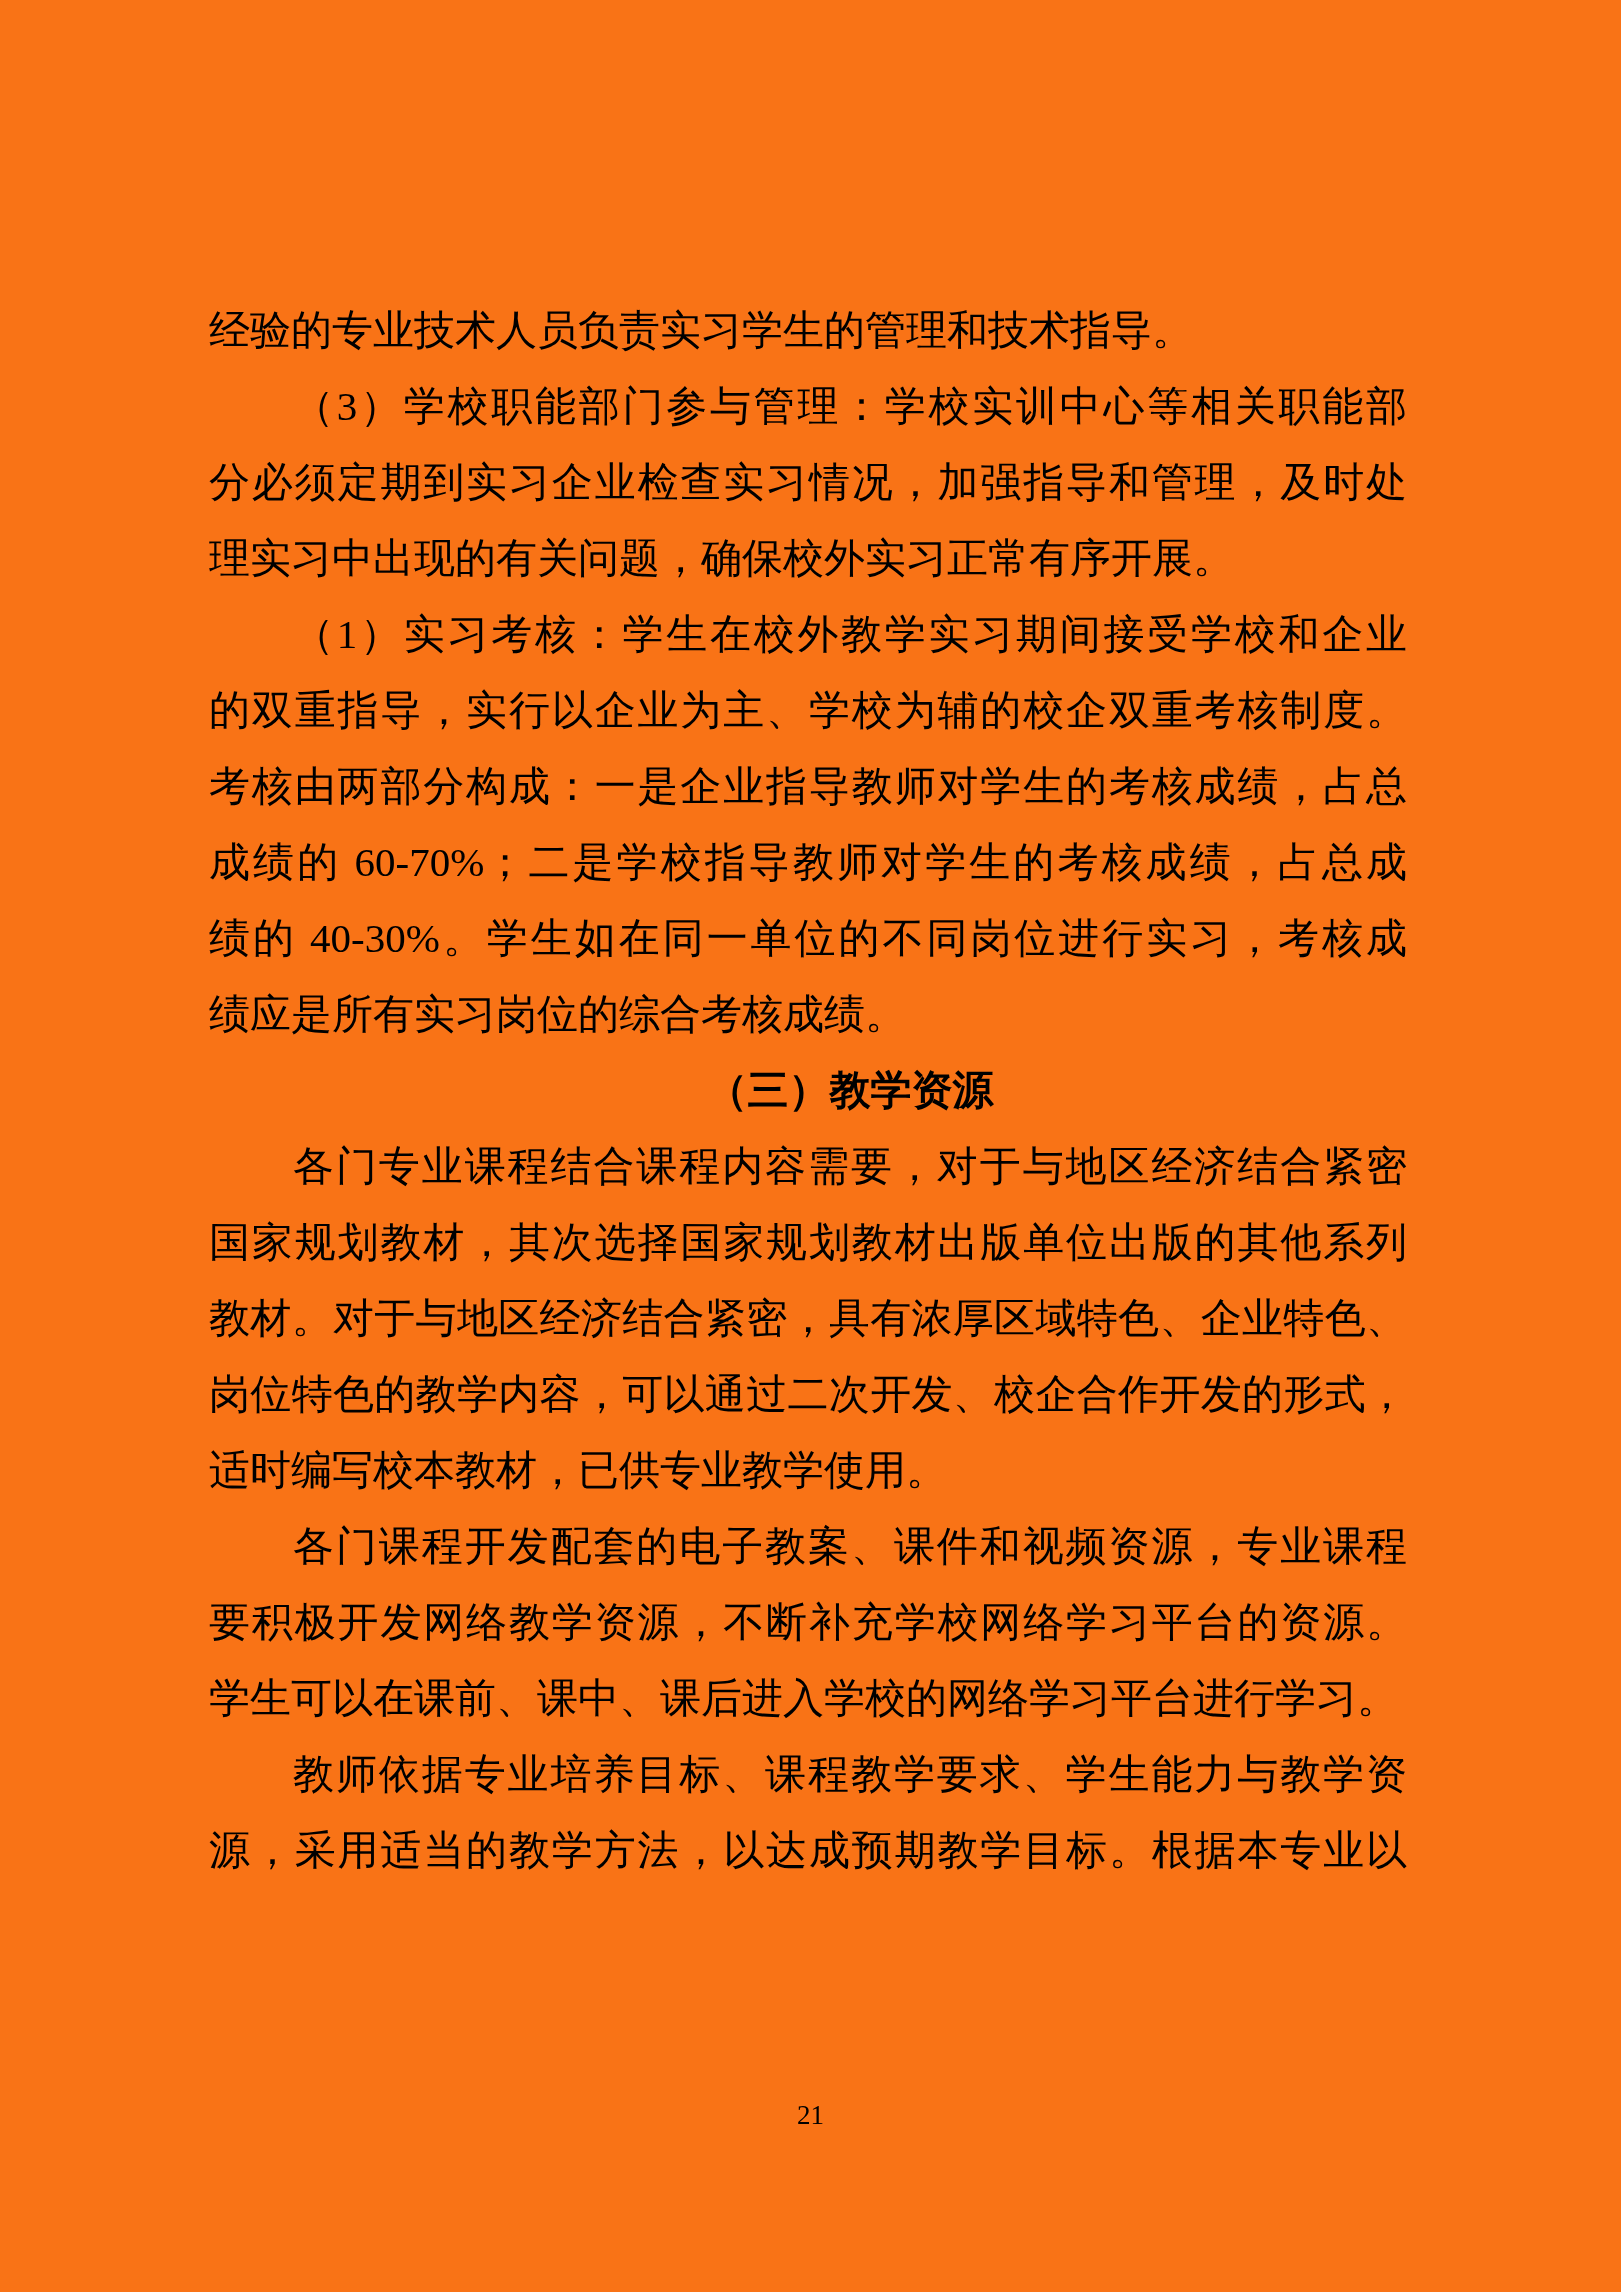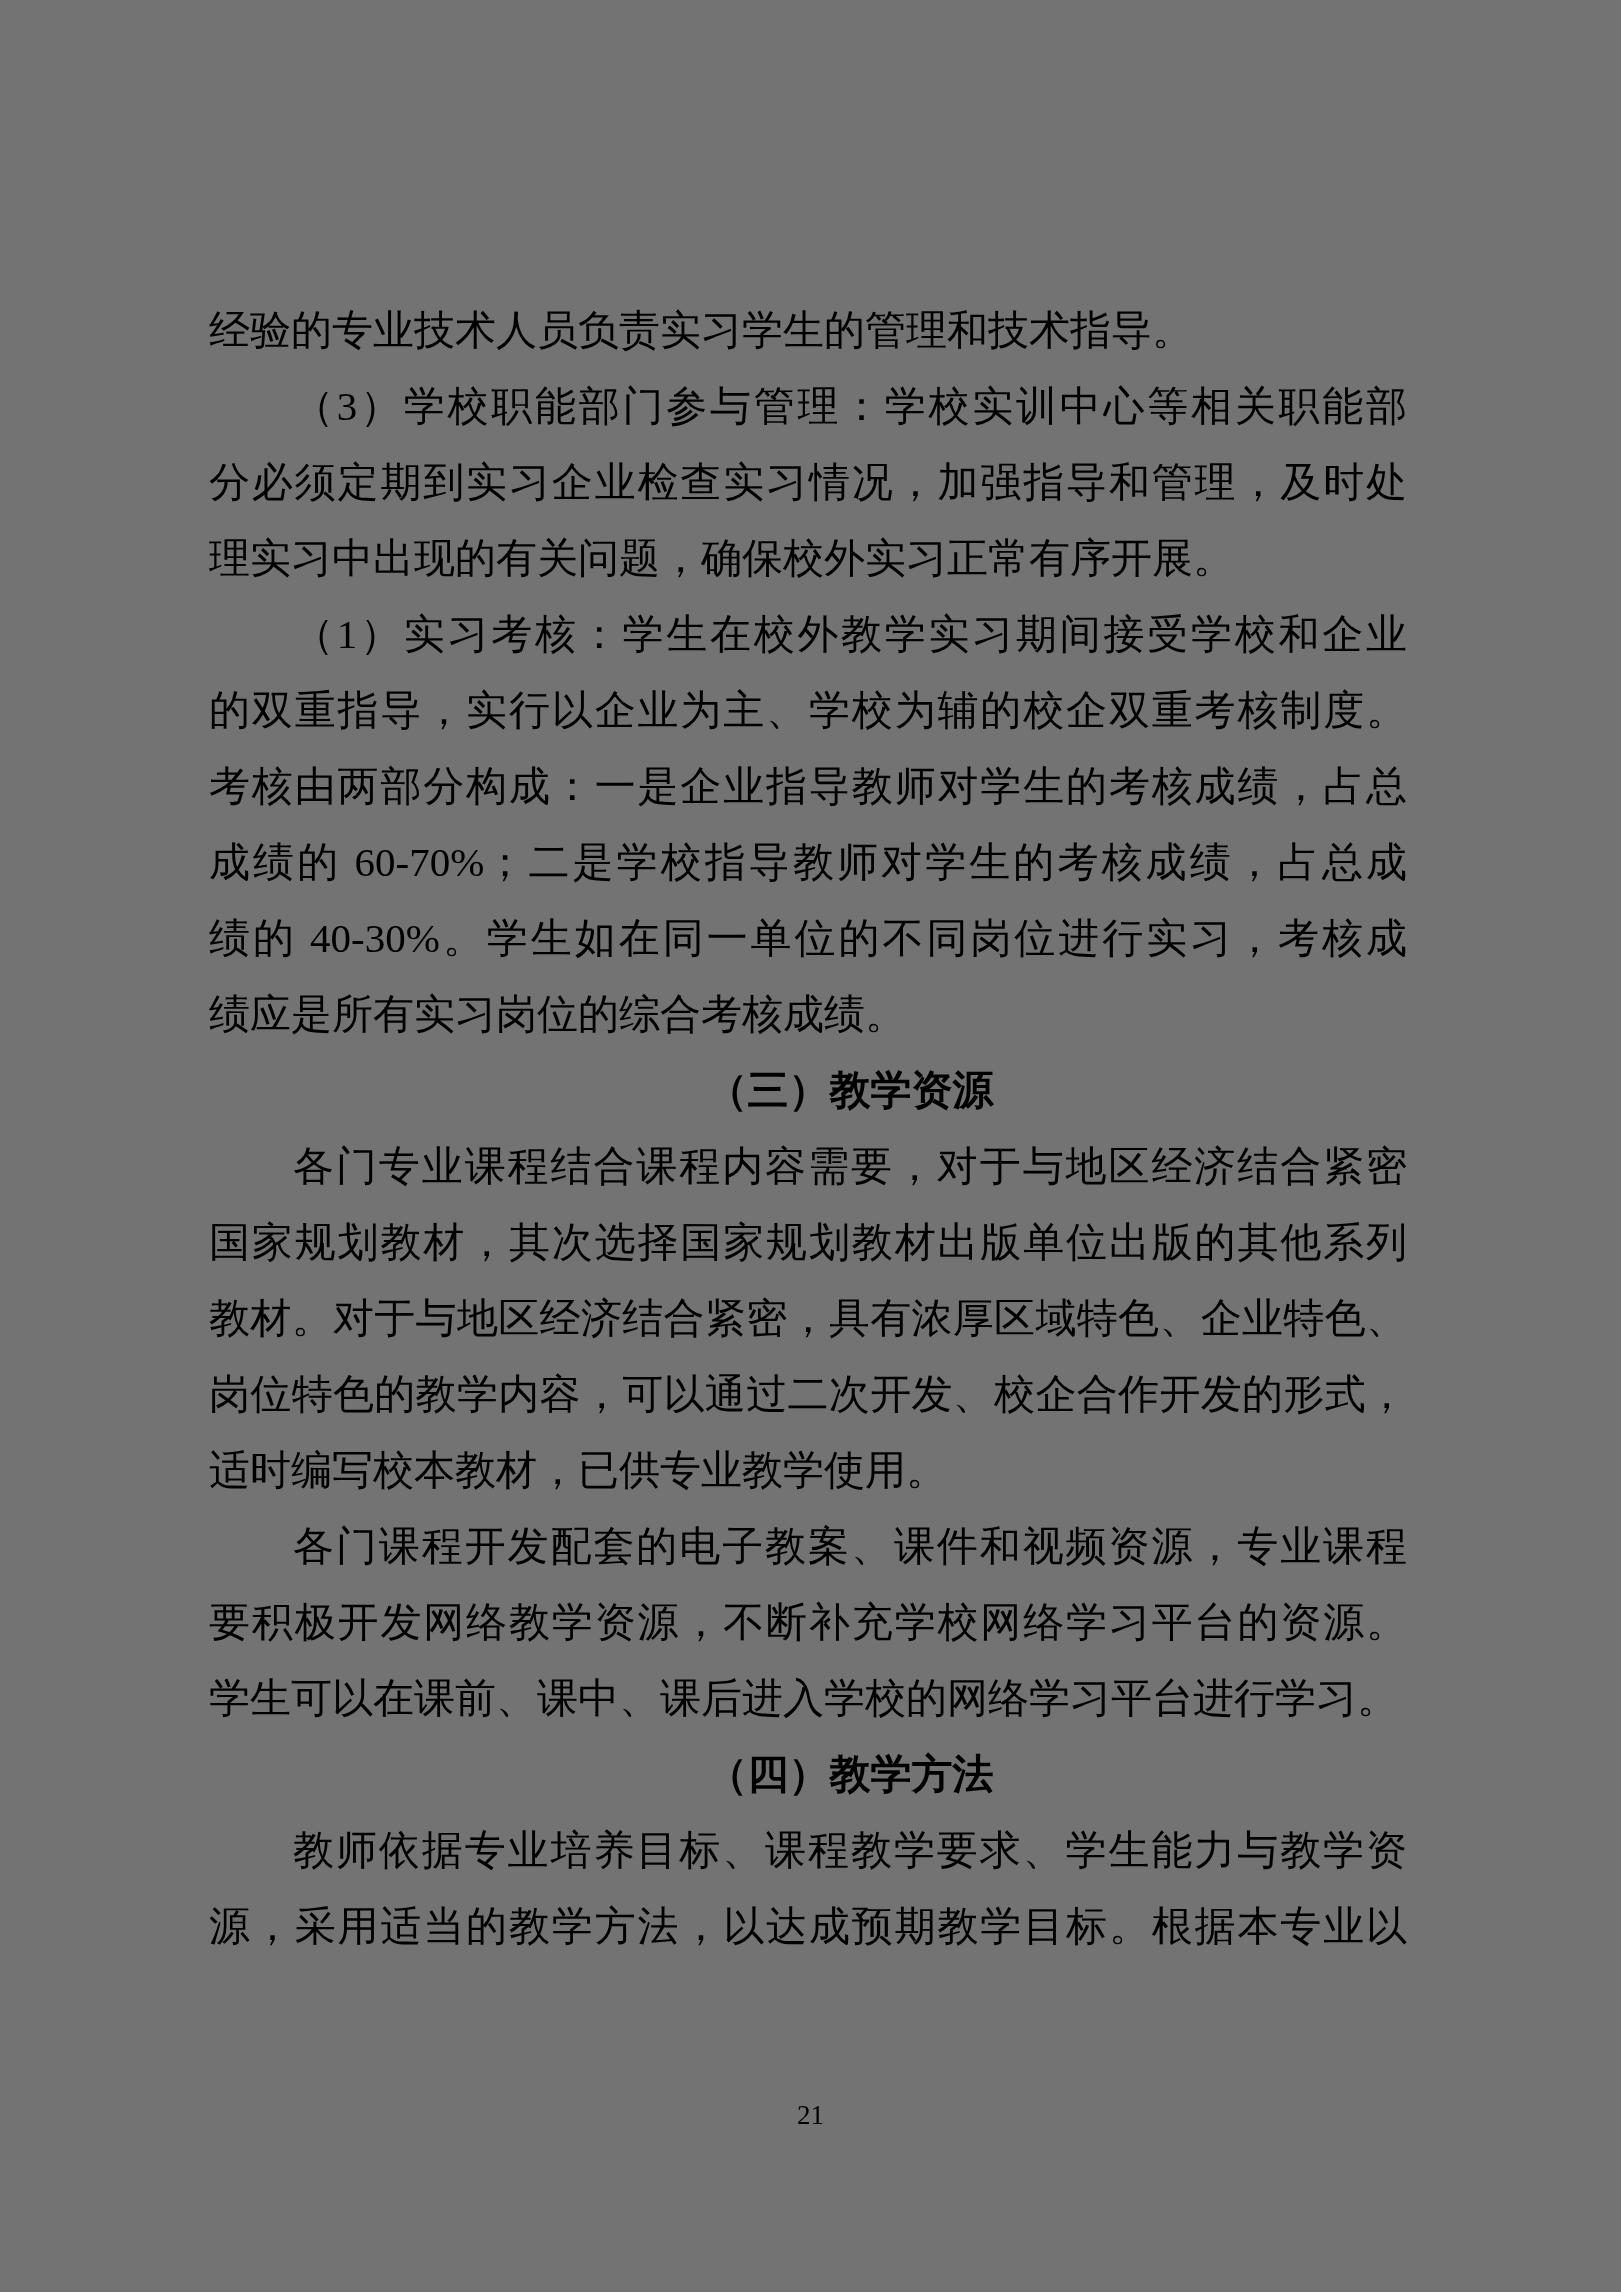--- a/index.html
+++ b/index.html
@@ -4,21 +4,21 @@
 <style>
   html, body {
     margin: 0;
     padding: 0;
     background: #ffffff;
   }
   .page {
     position: relative;
     width: 1621px;
     height: 2293px;
-    background: #737373;
+    background: #f97316;
     color: #000000;
     font-family: "Liberation Serif", "DejaVu Serif", serif;
     overflow: hidden;
   }
   .content {
     position: absolute;
     left: 209px;
     top: 292px;
     width: 1198px;
   }
@@ -72,19 +72,18 @@
     <div class="line">绩应是所有实习岗位的综合考核成绩。</div>
     <div class="line ind head">（三）教学资源</div>
     <div class="line j ind">各门专业课程结合课程内容需要，对于与地区经济结合紧密</div>
     <div class="line j">国家规划教材，其次选择国家规划教材出版单位出版的其他系列</div>
     <div class="line j">教材。对于与地区经济结合紧密，具有浓厚区域特色、企业特色、</div>
     <div class="line j">岗位特色的教学内容，可以通过二次开发、校企合作开发的形式，</div>
     <div class="line">适时编写校本教材，已供专业教学使用。</div>
     <div class="line j ind">各门课程开发配套的电子教案、课件和视频资源，专业课程</div>
     <div class="line j">要积极开发网络教学资源，不断补充学校网络学习平台的资源。</div>
     <div class="line">学生可以在课前、课中、课后进入学校的网络学习平台进行学习。</div>
-    <div class="line ind head">（四）教学方法</div>
     <div class="line j ind">教师依据专业培养目标、课程教学要求、学生能力与教学资</div>
     <div class="line j">源，采用适当的教学方法，以达成预期教学目标。根据本专业以</div>
   </div>
   <div class="page-number">21</div>
 </div>
 
 
 </body></html>

